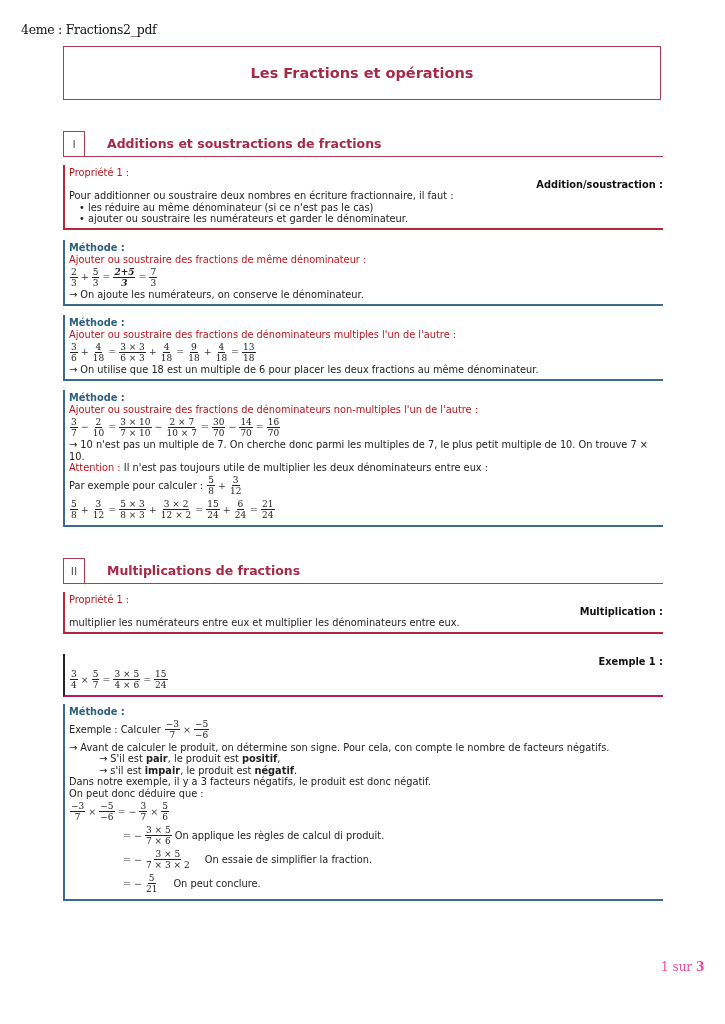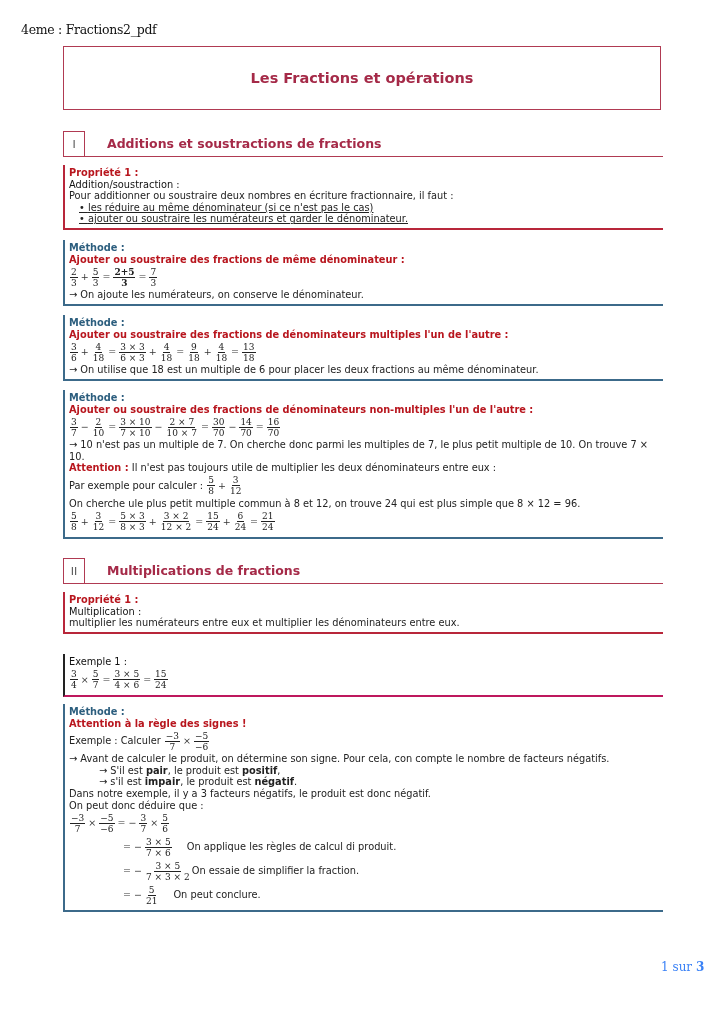--- a/index.html
+++ b/index.html
@@ -1,42 +1,42 @@
 <!DOCTYPE html>
 <html><head>
 <meta charset="utf-8">
 <style>
   html, body { margin: 0; padding: 0; background: #ffffff; }
   body { width: 725px; height: 1024px; position: relative; overflow: hidden;
          font-family: "DejaVu Sans", sans-serif; color: #222; }
   .hdr { position: absolute; left: 21px; top: 22px; font-family: "DejaVu Serif", serif; font-size: 12.5px; color: #111; letter-spacing: -0.3px; }
-  .titlebox { position: absolute; left: 63px; top: 46px; width: 598px; height: 64px; border: 1.5px solid #b03a52; box-sizing: border-box;
+  .titlebox { position: absolute; left: 63px; top: 46px; width: 598px; height: 54px; border: 1.5px solid #b03a52; box-sizing: border-box;
               display: flex; align-items: center; justify-content: center; }
   .titlebox span { color: #a52a48; font-weight: bold; font-size: 14.5px; }
   .sect { position: absolute; left: 63px; width: 600px; height: 26px; border-bottom: 1.5px solid #b03a52; box-sizing: border-box; }
   .sect .num { position: absolute; left: 0; top: 0; width: 22px; height: 26px; border: 1px solid #b03a52; border-bottom: none; box-sizing: border-box;
                font-size: 11px; color: #555; display: flex; align-items: center; justify-content: center; }
   .sect .stitle { position: absolute; left: 44px; top: 5px; font-size: 12.5px; font-weight: bold; color: #a52a48; }
   .box { position: absolute; left: 63px; width: 600px; box-sizing: border-box; padding: 2px 0 3px 4px; font-size: 9.8px; line-height: 11.6px; }
   .box.red { border-left: 2px solid #b8263a; border-bottom: 2px solid #b8263a; }
   .box.blue { border-left: 2px solid #3c6a8a; border-bottom: 2px solid #3c6a8a; }
   .box.black { border-left: 2px solid #222; border-bottom: 2px solid #be185d; }
-  .lbl-red { color: #b8161e; font-weight: bold; }
+  .lbl-red { color: #b8161e; font-weight: normal; }
   .lbl-blue { color: #2c5e7e; font-weight: bold; }
-  .lbl-black { color: #111; font-weight: normal; }
-  .ind { padding-left: 10px; text-decoration: underline; }
+  .lbl-black { color: #111; font-weight: bold; text-align: right; }
+  .ind { padding-left: 10px; }
   .ind2 { padding-left: 30px; }
   .frac { display: inline-flex; flex-direction: column; align-items: center; vertical-align: middle; font-family: "DejaVu Serif", serif; font-size: 9px; line-height: 10px; margin: 0 1px; }
   .frac .n { padding: 0 1px; border-bottom: 0.8px solid #222; }
   .frac .d { padding: 0 1px; }
   .op { font-family: "DejaVu Serif", serif; font-size: 9.5px; margin: 0 2px; vertical-align: middle; color: #333; }
   .eqline { height: 24px; display: flex; align-items: center; }
-  .b { font-weight: bold; }
+  .b { font-weight: bold; font-style: italic; }
   .note { }
-  .footer { position: absolute; left: 661px; top: 960px; font-family: "DejaVu Serif", serif; font-size: 12px; color: #3b82f6; }
+  .footer { position: absolute; left: 661px; top: 960px; font-family: "DejaVu Serif", serif; font-size: 12px; color: #ec4899; }
   .footer b { font-weight: bold; }
   .deriv { display: flex; align-items: center; height: 24px; }
   .deriv .left { width: 52px; }
 </style>
 </head>
 <body>
 
 <div class="hdr">4eme : Fractions2_pdf</div>
 
 <div class="titlebox">
@@ -170,21 +170,20 @@
     <span>Par exemple pour calculer :</span>&nbsp;
     <span class="frac">
         <span class="n">5</span>
         <span class="d">8</span>
       </span><span class="op">+</span>
     <span class="frac">
         <span class="n">3</span>
         <span class="d">12</span>
       </span>
   </div>
-  <div>On cherche ule plus petit multiple commun à 8 et 12, on trouve 24 qui est plus simple que 8 × 12 = 96.</div>
   <div class="eqline">
     <span class="frac">
         <span class="n">5</span>
         <span class="d">8</span>
       </span>
       <span class="op">+</span>
     <span class="frac">
         <span class="n">3</span>
         <span class="d">12</span>
       </span>
@@ -247,21 +246,20 @@
       <span class="op">=</span>
     <span class="frac">
         <span class="n">15</span>
         <span class="d">24</span>
       </span>
   </div>
 </div>
 
 <div class="box blue" style="top:704px;">
   <div class="lbl-blue">Méthode :</div>
-  <div class="lbl-red">Attention à la règle des signes !</div>
   <div class="eqline">
     <span>Exemple : Calculer</span>&nbsp;
     <span class="frac">
         <span class="n">−3</span>
         <span class="d">7</span>
       </span><span class="op">×</span>
     <span class="frac">
         <span class="n">−5</span>
         <span class="d">−6</span>
       </span>
@@ -293,30 +291,30 @@
         <span class="d">6</span>
       </span>
   </div>
   <div class="deriv">
     <span class="left"></span>
       <span class="op">= −</span>
     <span class="frac">
         <span class="n">3 × 5</span>
         <span class="d">7 × 6</span>
       </span>
-    <span style="margin-left:14px;">On applique les règles de calcul di produit.</span>
+    <span style="margin-left:2px;">On applique les règles de calcul di produit.</span>
   </div>
   <div class="deriv">
     <span class="left"></span>
       <span class="op">= −</span>
     <span class="frac">
         <span class="n">3 × 5</span>
         <span class="d">7 × 3 × 2</span>
       </span>
-    <span style="margin-left:0;">On essaie de simplifier la fraction.</span>
+    <span style="margin-left:13px;">On essaie de simplifier la fraction.</span>
   </div>
   <div class="deriv">
     <span class="left"></span>
       <span class="op">= −</span>
     <span class="frac">
         <span class="n">5</span>
         <span class="d">21</span>
       </span>
     <span style="margin-left:14px;">On peut conclure.</span>
   </div>

